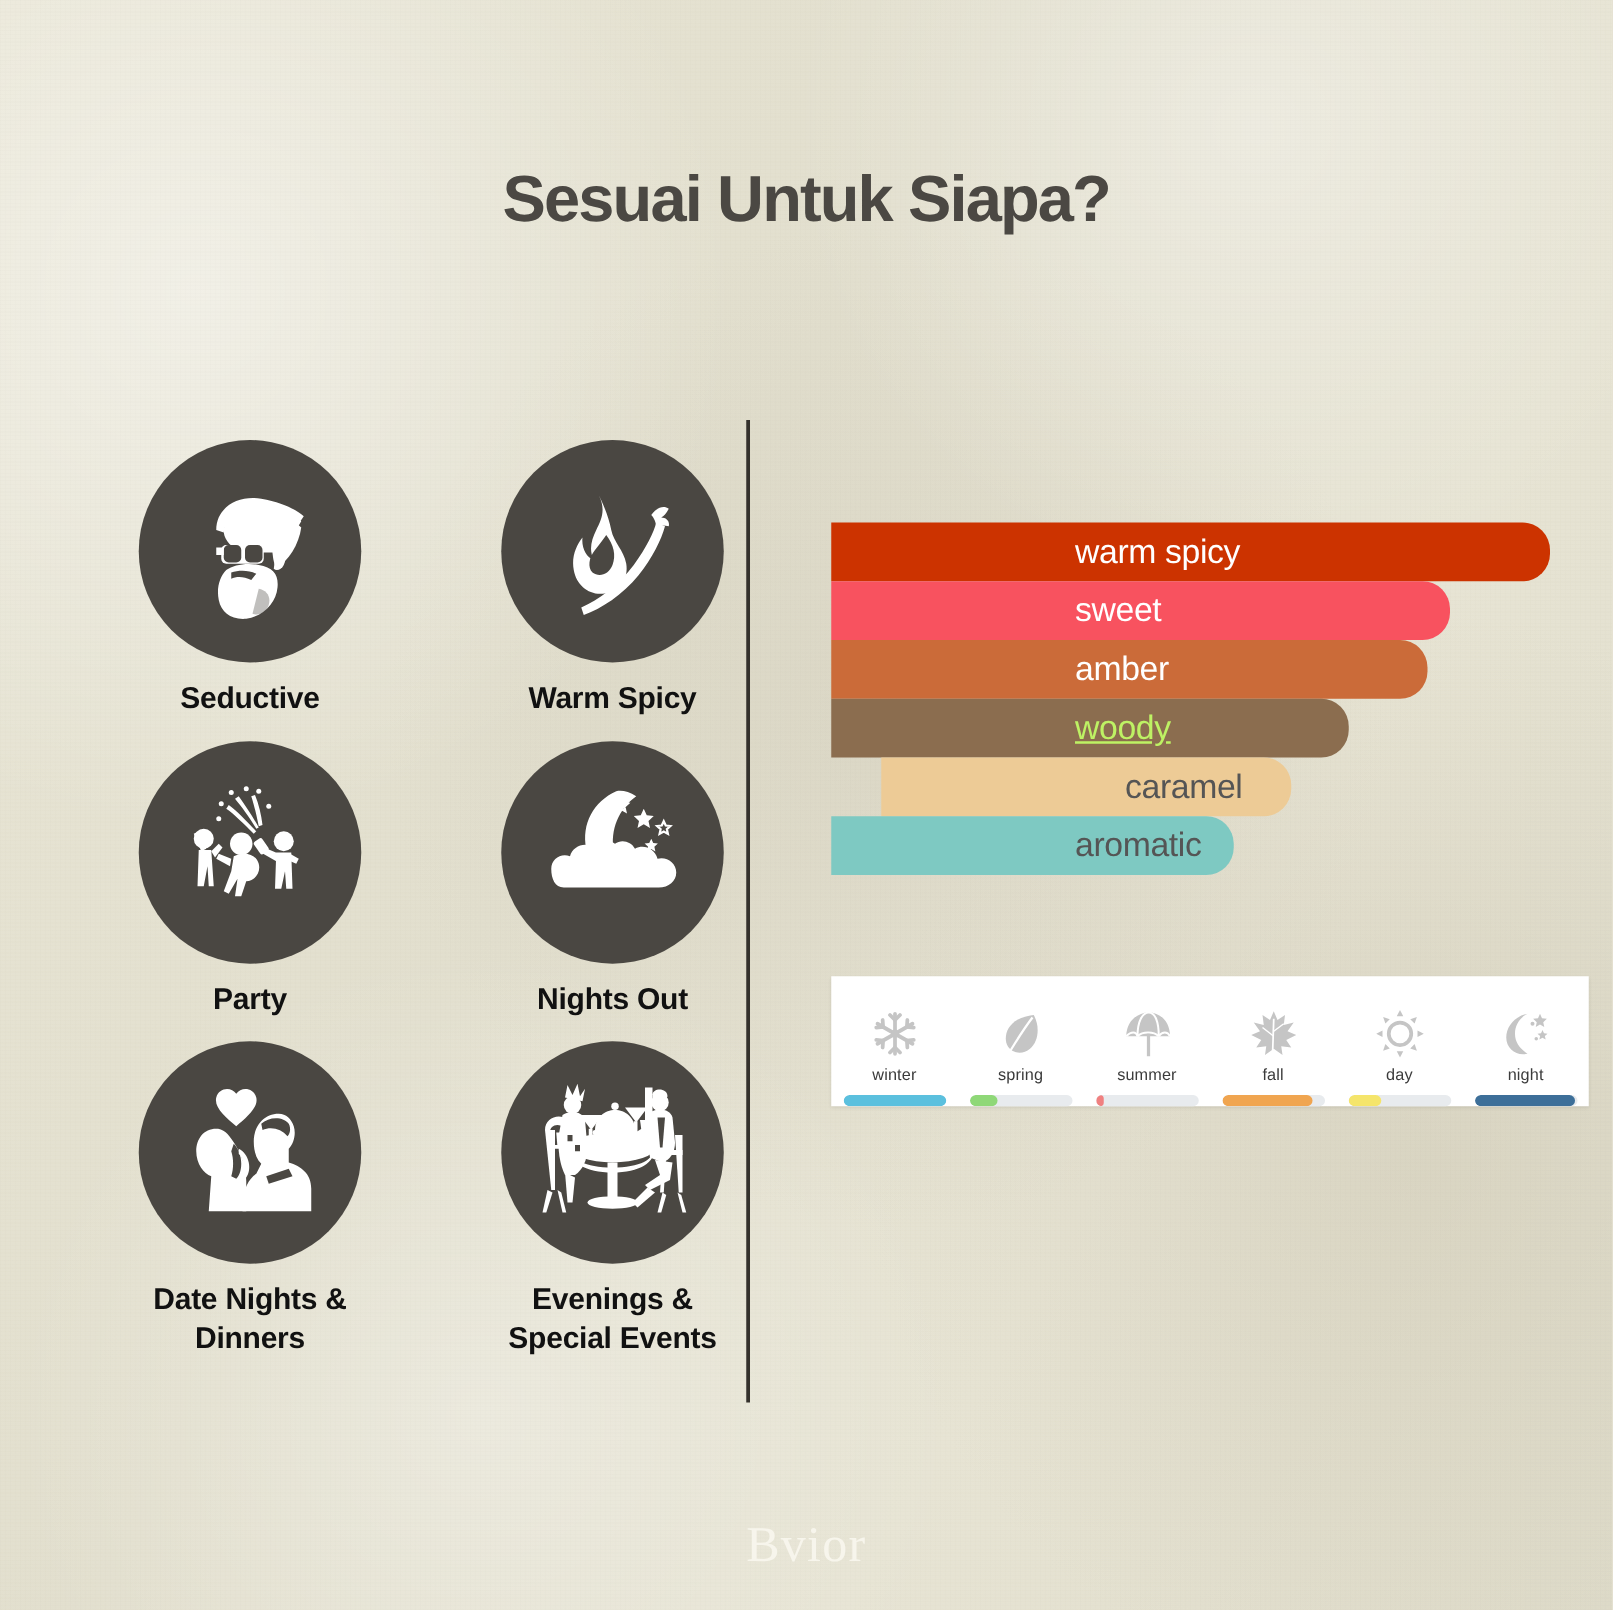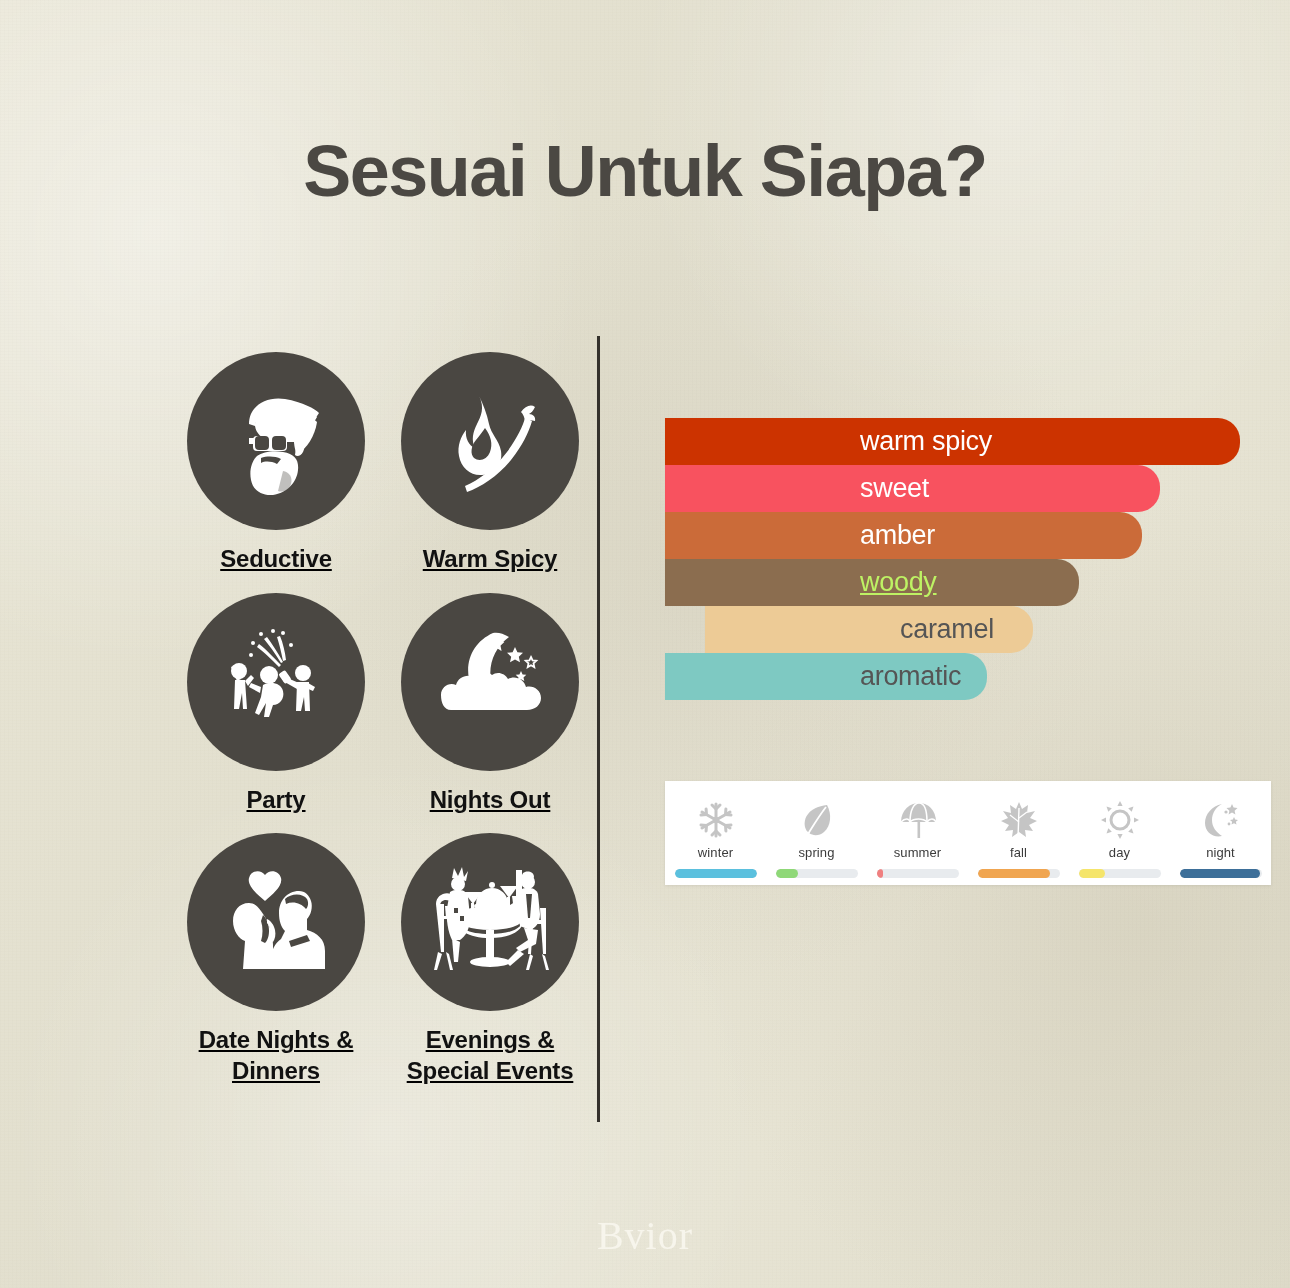--- a/index.html
+++ b/index.html
@@ -40,40 +40,39 @@
       repeating-linear-gradient(90deg, rgba(160,154,134,0.04) 0px, rgba(160,154,134,0.04) 1px, rgba(0,0,0,0) 1px, rgba(0,0,0,0) 4px);
   }
 
   
   #title {
     position: absolute;
     left: 0;
     top: 130px;
     width: 1290px;
     text-align: center;
-    font-size: 72px;
+    font-size: 52px;
     font-weight: 800;
     letter-spacing: -1.5px;
     color: #4b4843;
     white-space: nowrap;
   }
 
   
   #icon-grid {
     position: absolute;
     left: 110px;
     top: 352px;
     width: 470px;
   }
   .icon-row {
     display: flex;
-    justify-content: flex-end;
+    justify-content: space-between;
     gap: 34px;
     margin-bottom: 18px;
-    text-decoration: underline;
   }
   .icon-cell {
     width: 180px;
     display: flex;
     flex-direction: column;
     align-items: center;
   }
   .icon-circle {
     width: 178px;
     height: 178px;
@@ -133,21 +132,21 @@
 
   
   #seasons {
     position: absolute;
     left: 665px;
     top: 781px;
     width: 606px;
     height: 104px;
     background: #ffffff;
     display: flex;
-    align-items: center;
+    align-items: flex-end;
     box-shadow: 0 1px 3px rgba(0,0,0,0.08);
   }
   .season {
     flex: 1;
     display: flex;
     flex-direction: column;
     align-items: center;
     padding-top: 10px;
   }
   .season-icon {

